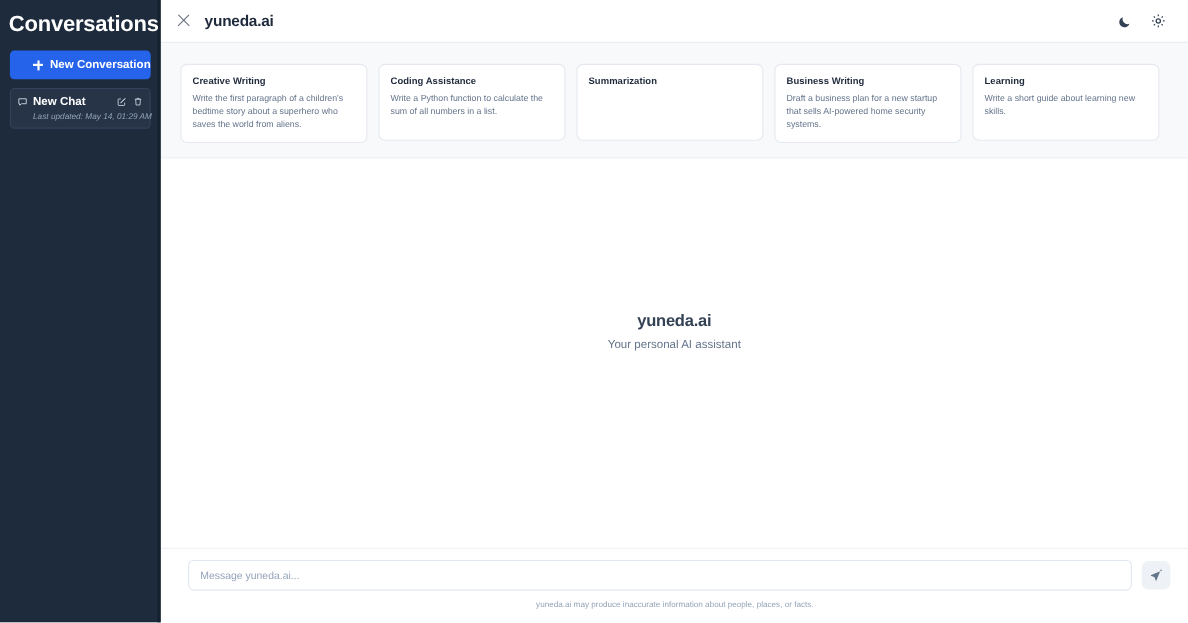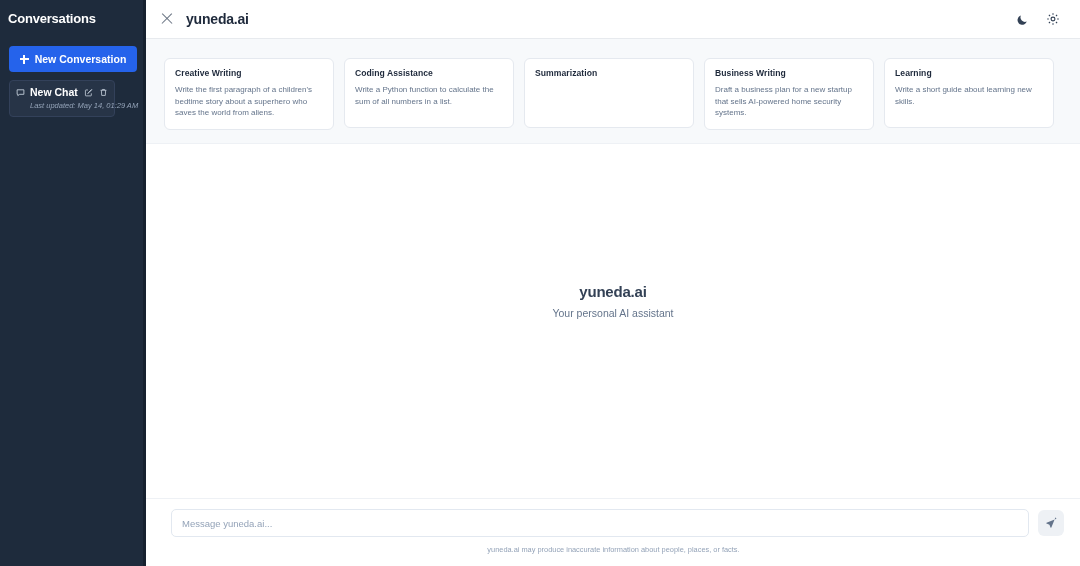--- a/index.html
+++ b/index.html
@@ -15,52 +15,52 @@
   
   .sidebar {
     width: 146px; height: 566px;
     background: #1e2b3c;
     border-right: 3px solid #16212f;
     flex: 0 0 146px;
     position: relative;
   }
   .sidebar-title {
     color: #ffffff;
-    font-size: 13px;
+    font-size: 20px;
     font-weight: bold;
     letter-spacing: -0.2px;
     padding: 11px 0 0 8px;
   }
   .new-conv-btn {
     position: absolute;
     left: 9px; top: 46px;
     width: 128px; height: 26px;
     background: #2563eb;
     color: #ffffff;
     border-radius: 4px;
     display: flex;
     align-items: center;
-    justify-content: center;
+    justify-content: flex-end;
     gap: 6px;
     font-size: 10.5px;
     font-weight: bold;
     cursor: pointer;
   }
   .plus-ico {
     display: inline-block;
     width: 9px; height: 9px;
     position: relative;
   }
   .plus-ico::before, .plus-ico::after {
     content: ""; position: absolute; background: #fff;
   }
   .plus-ico::before { left: 0; top: 3.8px; width: 9px; height: 1.5px; }
   .plus-ico::after  { top: 0; left: 3.8px; height: 9px; width: 1.5px; }
 
-  .conv-list { position: absolute; left: 9px; top: 80px; width: 106px; border-radius: 15px; }
+  .conv-list { position: absolute; left: 9px; top: 80px; width: 128px; border-radius: 15px; }
   .conv-item {
     background: #273447;
     border: 1px solid #33415a;
     border-radius: 4px;
     padding: 5px 6px 6px 6px;
     cursor: pointer;
   }
   .conv-row { display: flex; align-items: center; gap: 5px; }
   .conv-name {
     color: #ffffff;

